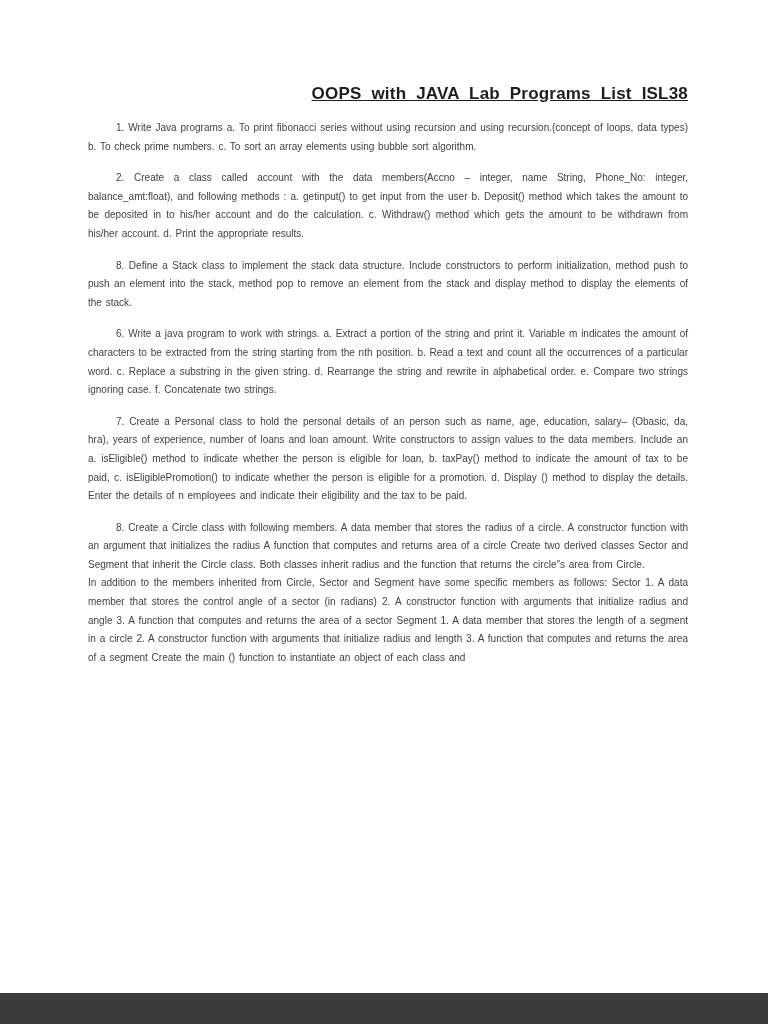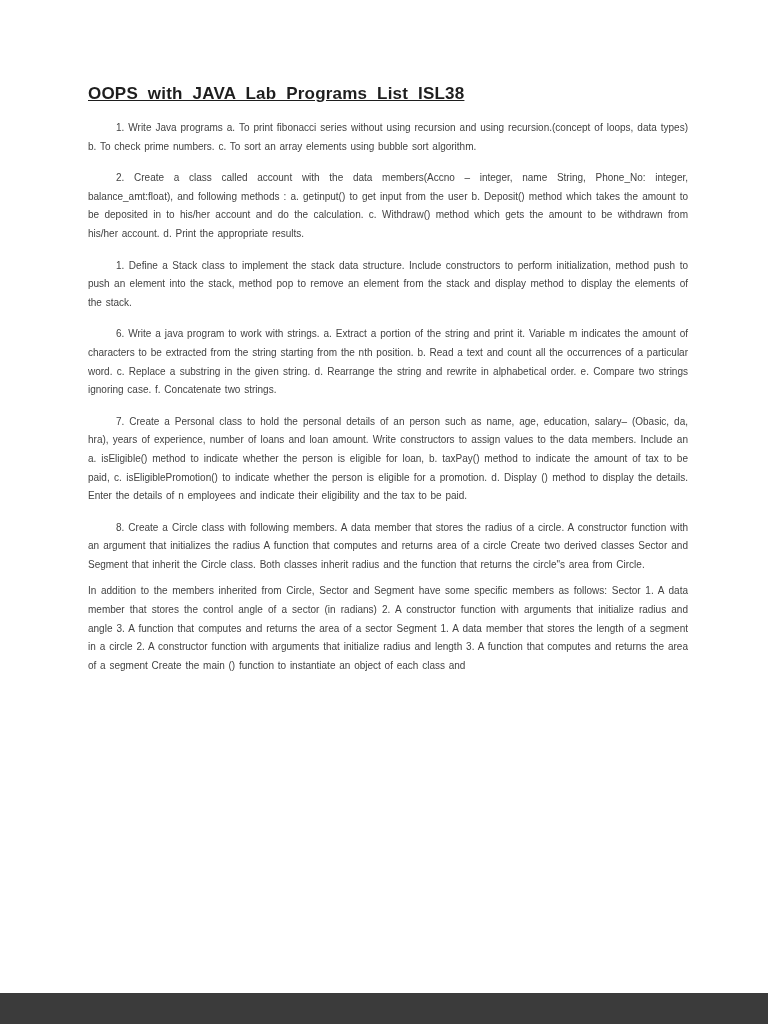--- a/index.html
+++ b/index.html
@@ -17,40 +17,40 @@
     width: 768px;
     height: 993px;
     padding: 84px 80px 0 88px;
     background: #ffffff;
   }
 
   .doc-title {
     margin: 0 0 15px 0;
     font-size: 17px;
     font-weight: bold;
-    text-align: left;
+    text-align: right;
     text-decoration: underline;
     color: #1e1e1e;
     word-spacing: 5px;
     letter-spacing: 0.2px;
     line-height: 20px;
   }
 
   .para {
     margin: 13px 0 0 0;
     font-size: 10px;
     line-height: 18.6px;
     color: #424242;
     text-align: justify;
     text-indent: 28px;
     word-spacing: 1px;
   }
 
   .para.cont {
-    margin-top: 8px;
+    margin-top: 0;
     text-indent: 0;
   }
 
   .viewer-bar {
     position: fixed;
     left: 0;
     bottom: 0;
     width: 768px;
     height: 31px;
     background: #3b3b3b;
@@ -59,21 +59,21 @@
 </head>
 <body>
 
 <div class="doc">
   <h1 class="doc-title">OOPS with JAVA Lab Programs List ISL38</h1>
 
   <p class="para">1.   Write Java programs a. To print fibonacci series without using recursion and using recursion.(concept of loops, data types) b. To check prime numbers. c. To sort an array elements using bubble sort algorithm.</p>
 
   <p class="para">2.   Create a class called account with the data members(Accno – integer, name String, Phone_No: integer, balance_amt:float), and following methods : a. getinput() to get input from the user b. Deposit() method which takes the amount to be deposited in to his/her account and do the calculation. c. Withdraw() method which gets the amount to be withdrawn from his/her account. d. Print the appropriate results.</p>
 
-  <p class="para">1.   Define a Stack class to implement the stack data structure. Include constructors to perform initialization, method push to push an element into the stack, method pop to remove an element from the stack and display method to display the elements of the stack.</p>
+  <p class="para">8.   Define a Stack class to implement the stack data structure. Include constructors to perform initialization, method push to push an element into the stack, method pop to remove an element from the stack and display method to display the elements of the stack.</p>
 
 
 
   <p class="para">6.  Write a java program to work with strings. a. Extract a portion of the string and print it. Variable m indicates the amount of characters to be extracted from the string starting from the nth position. b. Read a text and count all the occurrences of a particular word. c. Replace a substring in the given string. d. Rearrange the string and rewrite in alphabetical order. e. Compare two strings ignoring case. f. Concatenate two strings.</p>
 
   <p class="para">7.   Create a Personal class to hold the personal details of an person such as name, age, education, salary– (Obasic, da, hra), years of experience, number of loans and loan amount. Write constructors to assign values to the data members. Include an a. isEligible() method to indicate whether the person is eligible for loan, b. taxPay() method to indicate the amount of tax to be paid, c. isEligiblePromotion() to indicate whether the person is eligible for a promotion. d. Display () method to display the details. Enter the details of n employees and indicate their eligibility and the tax to be paid.</p>
 
   <p class="para">8.   Create a Circle class with following members. A data member that stores the radius of a circle. A constructor function with an argument that initializes the radius A function that computes and returns area of a circle Create two derived classes Sector and Segment that inherit the Circle class. Both classes inherit radius and the function that returns the circle"s area from Circle.</p>
 
   <p class="para cont">In addition to the members inherited from Circle, Sector and Segment have some specific members as follows: Sector 1. A data member that stores the control angle of a sector (in radians) 2. A constructor function with arguments that initialize radius and angle 3. A function that computes and returns the area of a sector Segment 1. A data member that stores the length of a segment in a circle 2. A constructor function with arguments that initialize radius and length 3. A function that computes and returns the area of a segment Create the main () function to instantiate an object of each class and</p>

